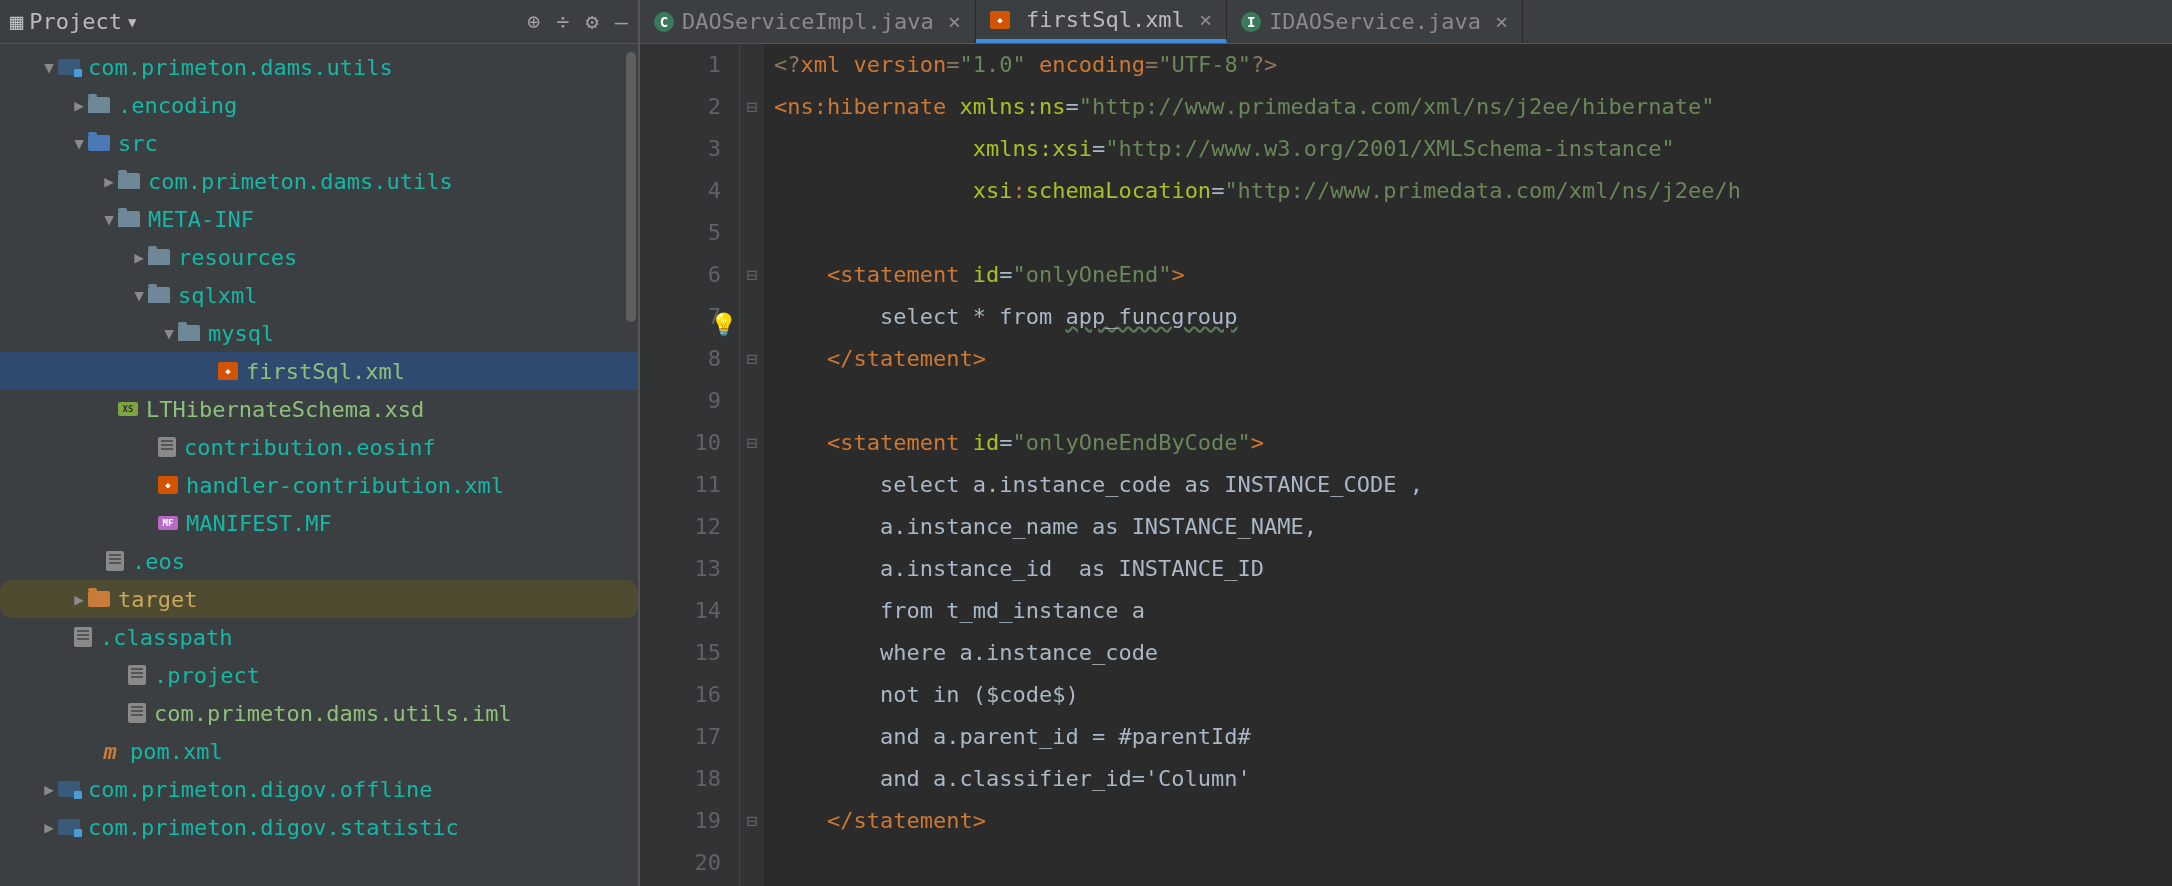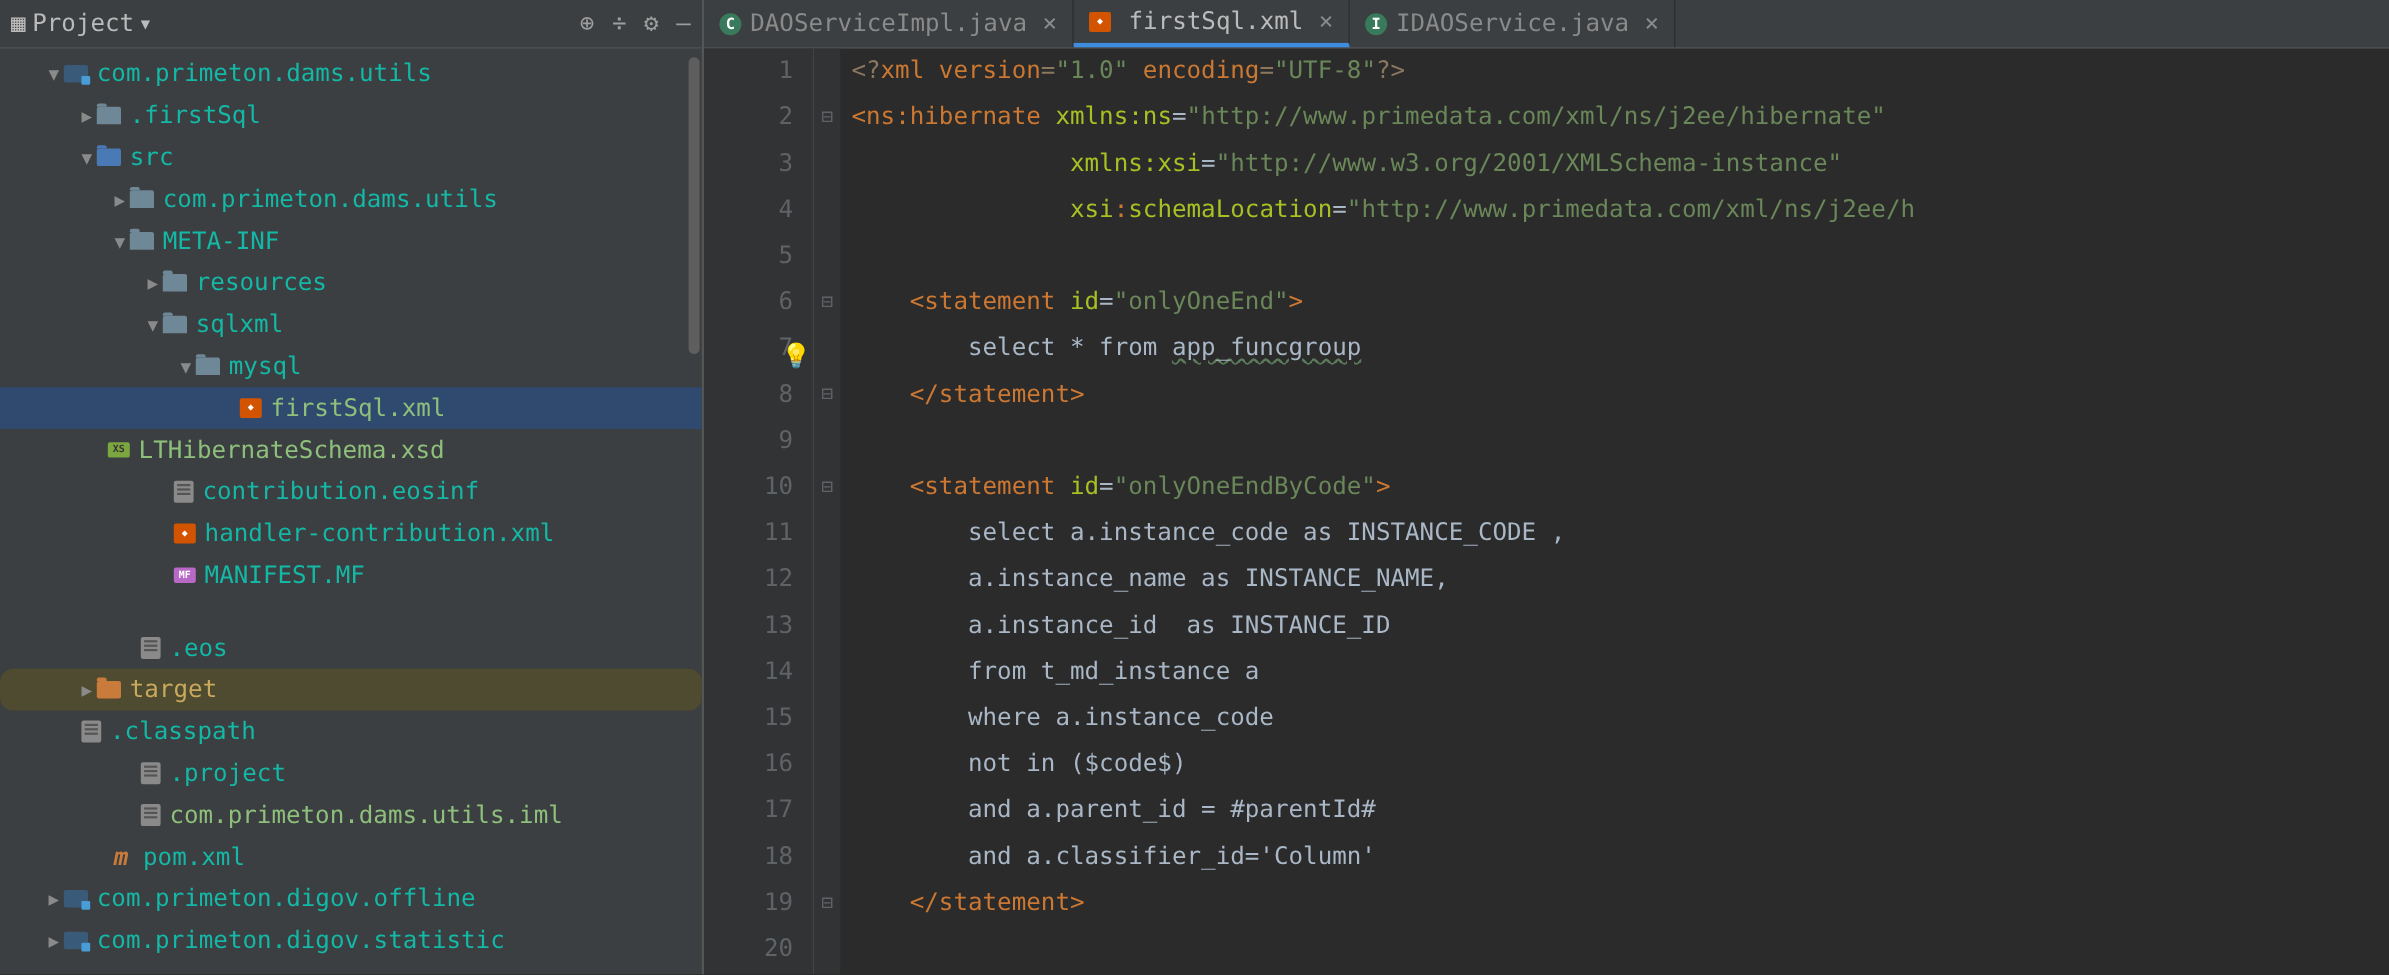--- a/index.html
+++ b/index.html
@@ -202,21 +202,21 @@
   <div class="tree" id="tree">
     <div class="tree-scrollbar"></div>
   <div class="tree-item" style="padding-left: 40px;">
         <span class="arrow open"></span>
         <span class="icon icon-module"></span>
         <span class="label ">com.primeton.dams.utils</span>
       </div>
       <div class="tree-item" style="padding-left: 70px;">
         <span class="arrow closed"></span>
         <span class="icon icon-folder"></span>
-        <span class="label ">.firstSql</span>
+        <span class="label ">.encoding</span>
       </div>
       <div class="tree-item" style="padding-left: 70px;">
         <span class="arrow open"></span>
         <span class="icon icon-folder-src"></span>
         <span class="label ">src</span>
       </div>
       <div class="tree-item" style="padding-left: 100px;">
         <span class="arrow closed"></span>
         <span class="icon icon-folder"></span>
         <span class="label ">com.primeton.dams.utils</span>
@@ -239,41 +239,41 @@
       <div class="tree-item" style="padding-left: 160px;">
         <span class="arrow open"></span>
         <span class="icon icon-folder"></span>
         <span class="label ">mysql</span>
       </div>
       <div class="tree-item selected" style="padding-left: 200px;">
         <span class="arrow "></span>
         <span class="icon icon-xml">◆</span>
         <span class="label green">firstSql.xml</span>
       </div>
-      <div class="tree-item" style="padding-left: 80px; text-align: center;">
+      <div class="tree-item" style="padding-left: 100px; text-align: center;">
         <span class="arrow "></span>
         <span class="icon icon-xsd">XS</span>
         <span class="label green">LTHibernateSchema.xsd</span>
       </div>
       <div class="tree-item" style="padding-left: 140px;">
         <span class="arrow "></span>
         <span class="icon icon-file"></span>
         <span class="label ">contribution.eosinf</span>
       </div>
       <div class="tree-item" style="padding-left: 140px;">
         <span class="arrow "></span>
         <span class="icon icon-xml">◆</span>
         <span class="label ">handler-contribution.xml</span>
       </div>
       <div class="tree-item" style="padding-left: 140px;">
         <span class="arrow "></span>
         <span class="icon icon-mf">MF</span>
         <span class="label ">MANIFEST.MF</span>
       </div>
-      <div class="tree-item" style="padding-left: 110px; margin-top: 28px;">
+      <div class="tree-item" style="padding-left: 88px;">
         <span class="arrow "></span>
         <span class="icon icon-file"></span>
         <span class="label ">.eos</span>
       </div>
       <div class="tree-item highlighted" style="padding-left: 70px;">
         <span class="arrow closed"></span>
         <span class="icon icon-folder-target"></span>
         <span class="label target-text">target</span>
       </div>
       <div class="tree-item" style="padding-left: 56px;">

